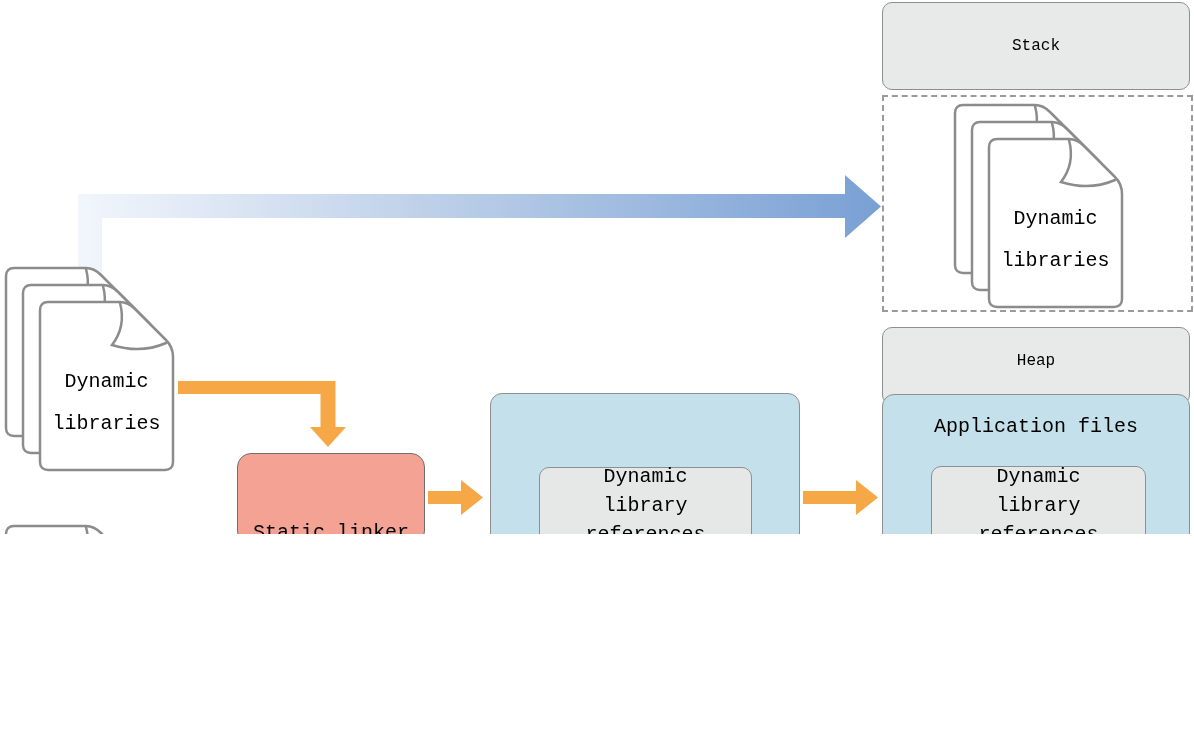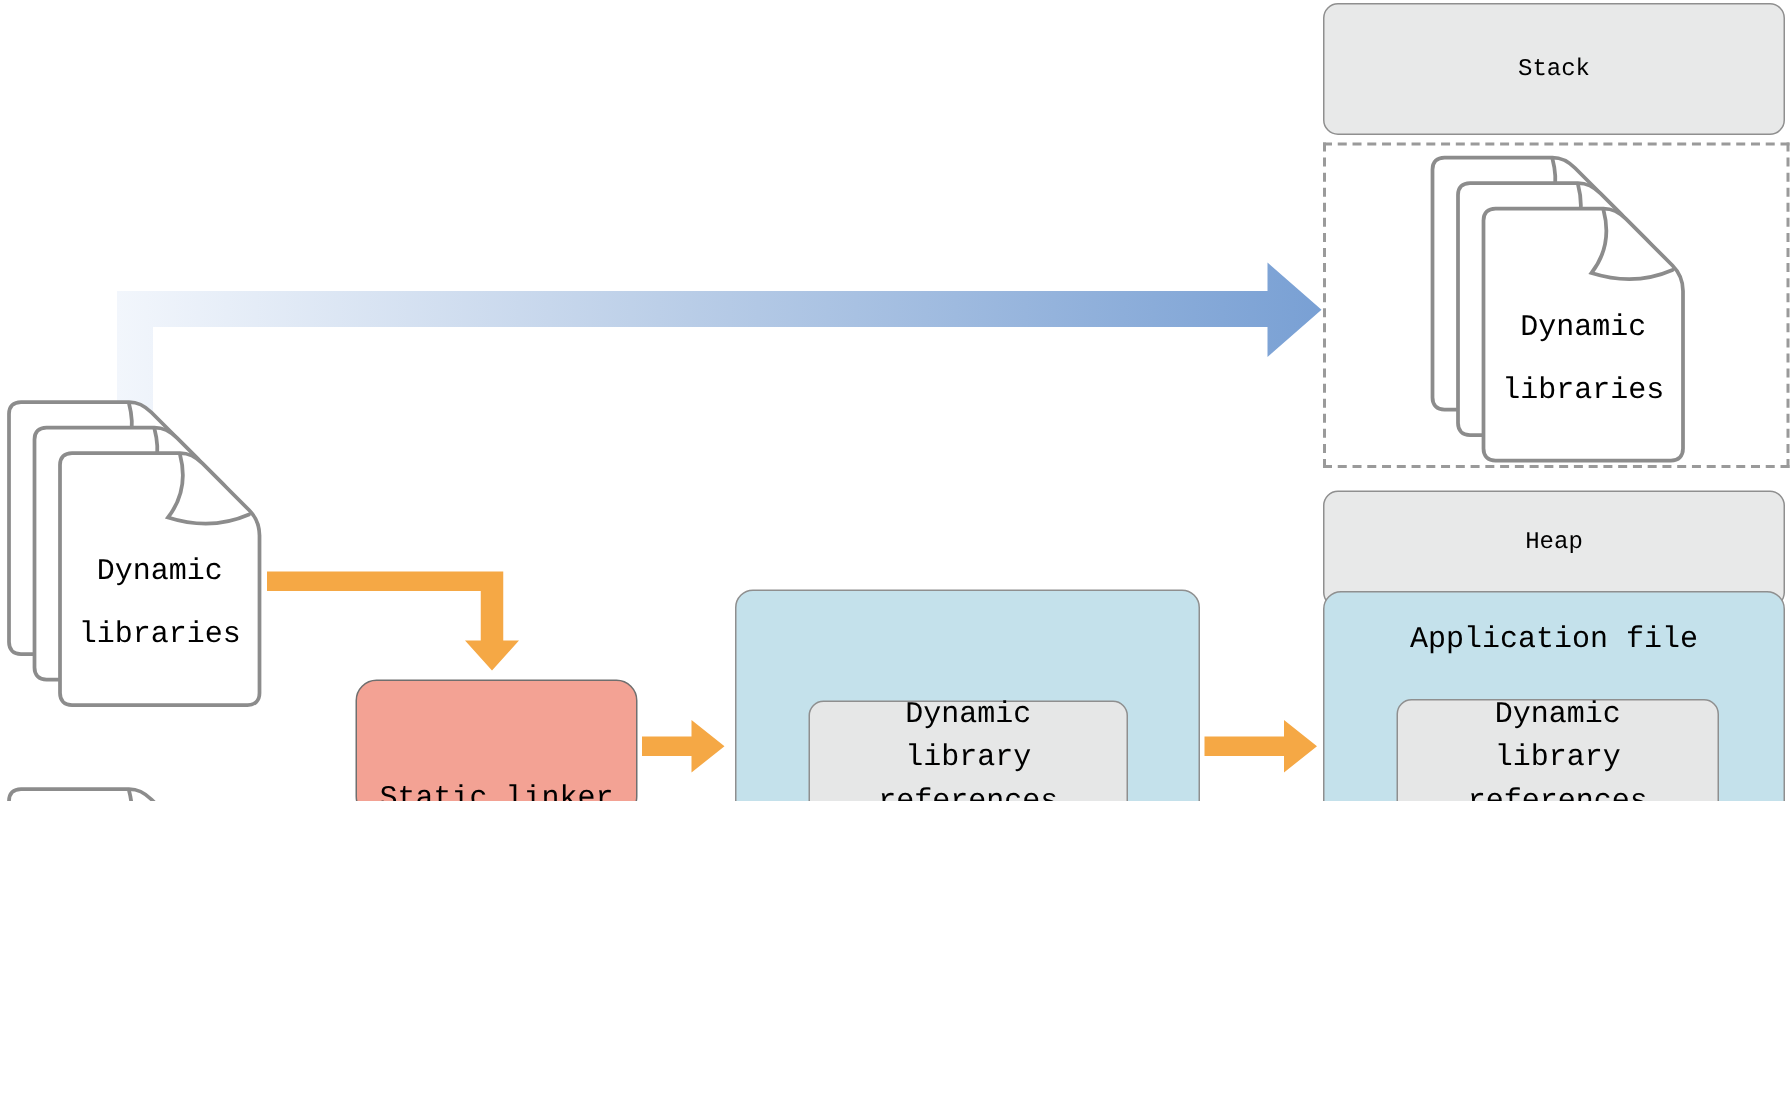--- a/index.html
+++ b/index.html
@@ -123,21 +123,21 @@
     <span class="hdr-label">Stack</span>
   </div>
 
   <div class="dashed"></div>
 
   <div class="box hdr heap">
     <span class="hdr-label">Heap</span>
   </div>
 
   <div class="box bluebox appcode">
-    <div class="title">Application file</div>
+    <div class="title">Application files</div>
     <div class="innerbox">
       <span>Dynamic library references</span>
     </div>
   </div>
 
   <div class="box bluebox appfile">
     <div class="innerbox">
       <span>Dynamic library references</span>
     </div>
   </div>

